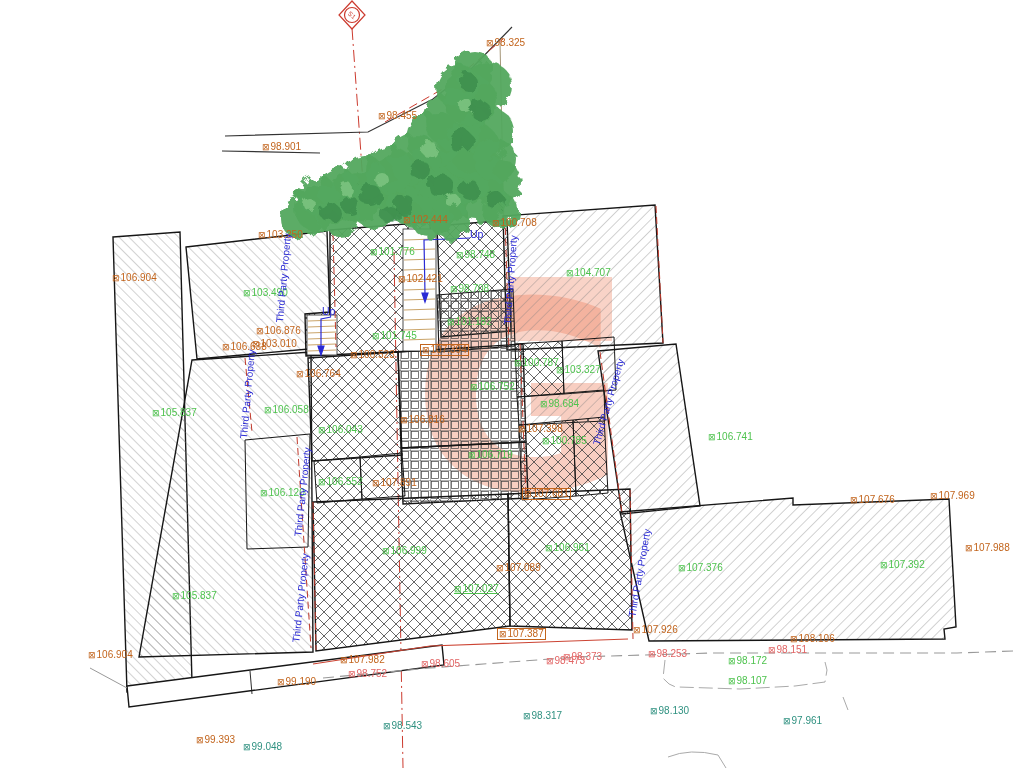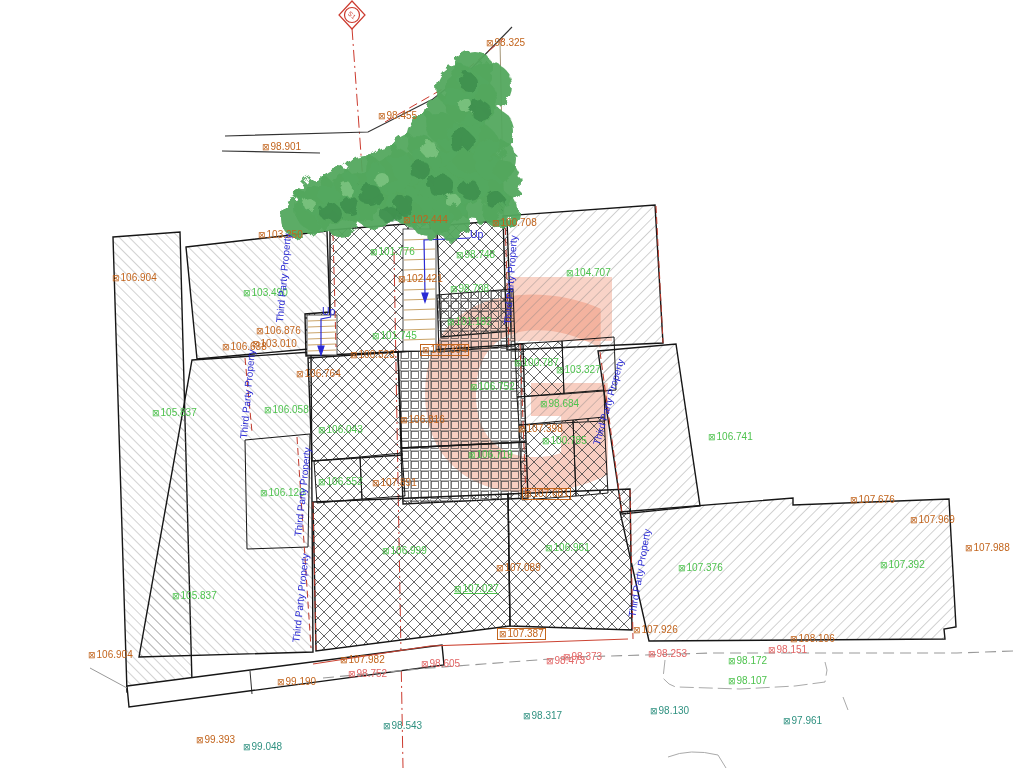--- a/index.html
+++ b/index.html
@@ -235,21 +235,21 @@
       <div class="lvl" style="left: 400px; top: 415px; color: rgb(194, 100, 28);"><span class="mk">⊠</span>106.816</div>
       <div class="lvl" style="left: 372px; top: 478px; color: rgb(194, 100, 28);"><span class="mk">⊠</span>107.891</div>
       <div class="lvl" style="left: 518px; top: 424px; color: rgb(194, 100, 28);"><span class="mk">⊠</span>107.398</div>
       <div class="lvl boxed" style="left: 522px; top: 488px; color: rgb(194, 100, 28);"><span class="mk">⊠</span>107.681</div>
       <div class="lvl" style="left: 496px; top: 563px; color: rgb(194, 100, 28);"><span class="mk">⊠</span>107.089</div>
       <div class="lvl boxed" style="left: 497px; top: 628px; color: rgb(194, 100, 28);"><span class="mk">⊠</span>107.387</div>
       <div class="lvl" style="left: 340px; top: 655px; color: rgb(194, 100, 28); text-align: center;"><span class="mk">⊠</span>107.982</div>
       <div class="lvl" style="left: 633px; top: 625px; color: rgb(194, 100, 28);"><span class="mk">⊠</span>107.926</div>
       <div class="lvl" style="left: 790px; top: 634px; color: rgb(194, 100, 28);"><span class="mk">⊠</span>108.106</div>
       <div class="lvl" style="left: 850px; top: 495px; color: rgb(194, 100, 28);"><span class="mk">⊠</span>107.676</div>
-      <div class="lvl" style="left: 910px; top: 491px; color: rgb(194, 100, 28); margin-top: 24px;"><span class="mk">⊠</span>107.969</div>
+      <div class="lvl" style="left: 930px; top: 491px; color: rgb(194, 100, 28);"><span class="mk">⊠</span>107.969</div>
       <div class="lvl" style="left: 950px; top: 543px; color: rgb(194, 100, 28); margin-left: 15px;"><span class="mk">⊠</span>107.988</div>
       <div class="lvl" style="left: 88px; top: 650px; color: rgb(194, 100, 28);"><span class="mk">⊠</span>106.904</div>
       <div class="lvl" style="left: 196px; top: 687px; color: rgb(194, 100, 28); margin-top: 48px;"><span class="mk">⊠</span>99.393</div>
       <div class="lvl" style="left: 277px; top: 677px; color: rgb(194, 100, 28);"><span class="mk">⊠</span>99.190</div>
       <div class="lvl" style="left: 243px; top: 288px; color: rgb(78, 195, 78);"><span class="mk">⊠</span>103.490</div>
       <div class="lvl" style="left: 370px; top: 247px; color: rgb(78, 195, 78);"><span class="mk">⊠</span>101.776</div>
       <div class="lvl" style="left: 372px; top: 331px; color: rgb(78, 195, 78);"><span class="mk">⊠</span>101.745</div>
       <div class="lvl" style="left: 456px; top: 250px; color: rgb(78, 195, 78);"><span class="mk">⊠</span>98.748</div>
       <div class="lvl" style="left: 450px; top: 284px; color: rgb(78, 195, 78);"><span class="mk">⊠</span>98.708</div>
       <div class="lvl" style="left: 566px; top: 268px; color: rgb(78, 195, 78);"><span class="mk">⊠</span>104.707</div>

